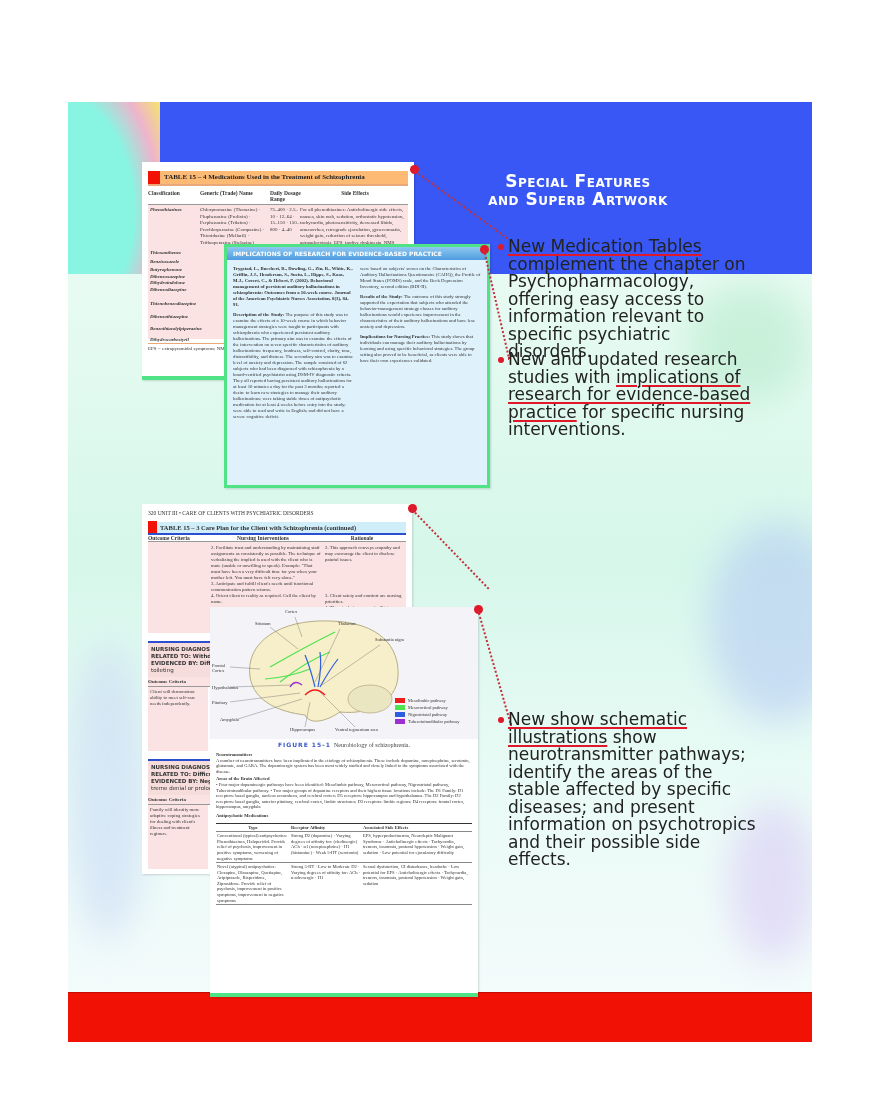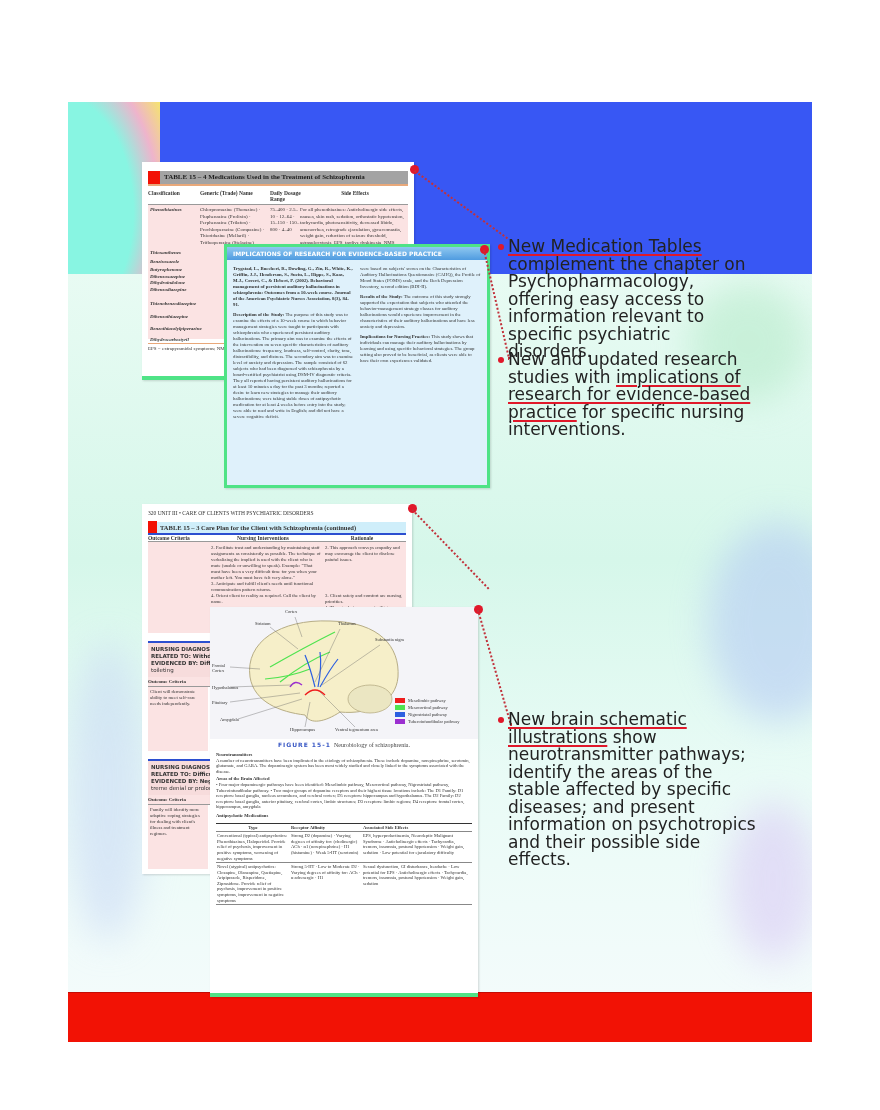--- a/index.html
+++ b/index.html
@@ -19,21 +19,21 @@
     font-family:"DejaVu Sans",sans-serif;font-weight:bold;font-variant:small-caps;font-size:17px;line-height:18px;letter-spacing:.5px;}
   .feature{position:absolute;left:440px;width:250px;color:#222;font-family:"DejaVu Sans",sans-serif;font-size:17px;line-height:17.5px;}
   .feature .hl{text-decoration:underline;text-decoration-color:#e0182a;text-decoration-thickness:2px;text-underline-offset:2px;}
   .bullet{position:absolute;left:-10px;top:6px;width:6px;height:6px;border-radius:50%;background:#e0182a;}
   .dots{position:absolute;border-top:2px dotted #c2303a;transform-origin:0 0;}
   .reddot{position:absolute;width:9px;height:9px;border-radius:50%;background:#e0182a;}
 
   
   .thumb{position:absolute;background:#fff;box-shadow:1px 1px 2px rgba(0,0,0,.15);overflow:hidden;font-family:"Liberation Serif",serif;color:#333;}
   .med{left:74px;top:60px;width:272px;height:214px;border-bottom:4px solid #4fe386;}
-  .med .hdr{margin:9px 6px 0 6px;height:13px;background:#a3a3a3;border-bottom:2px solid #e8a87a;font-size:7px;font-weight:bold;line-height:13px;color:#222;position:relative;padding-left:16px;}
+  .med .hdr{margin:9px 6px 0 6px;height:13px;background:#fdba74;border-bottom:2px solid #e8a87a;font-size:7px;font-weight:bold;line-height:13px;color:#222;position:relative;padding-left:16px;}
   .med .hdr:before{content:"";position:absolute;left:0;top:0;width:12px;height:13px;background:#f21205;}
   .med .cols{display:flex;margin:4px 6px 0 6px;font-size:5.5px;font-weight:bold;border-bottom:1px solid #999;padding-bottom:2px;}
   .med .body{margin:0 6px;background:#fbe3e3;height:130px;font-size:5px;line-height:6.5px;padding:2px;}
   .med .foot{margin:4px 6px;font-size:5px;border-top:1px solid #e8a87a;padding-top:2px;}
 
   .res{left:156px;top:142px;width:260px;height:238px;background:#dff1fb;border:3px solid #4fe386;}
   .res .hdr{height:13px;background:linear-gradient(180deg,#8fc8f0,#4f9be0);color:#fff;font-family:"DejaVu Sans",sans-serif;font-size:6px;font-weight:bold;line-height:13px;padding-left:6px;}
   .res .text{display:flex;gap:6px;padding:6px 6px;font-size:4.8px;line-height:6px;color:#333;}
   .res .text>div{flex:1;}
   .res .b{font-weight:bold;}
@@ -68,20 +68,24 @@
   <div class="bg-main"></div>
   <div class="swirl" style="left:640px;top:420px;width:140px;height:200px;background:#b3c7f5;"></div>
   <div class="swirl" style="left:620px;top:180px;width:120px;height:120px;background:#b3e9c7;"></div>
   <div class="swirl" style="left:0px;top:540px;width:80px;height:300px;background:#c7d7f5;"></div>
   <div class="swirl" style="left:660px;top:700px;width:90px;height:160px;background:#d8c7f5;"></div>
 
   <div class="rainbow"></div>
   <div class="blue-band"></div>
   <div class="red-band"></div>
 
+  <div class="title">
+    <div>Special Features</div>
+    <div>and Superb Artwork</div>
+  </div>
 
   <div class="thumb med">
     <div class="hdr">TABLE 15 – 4   Medications Used in the Treatment of Schizophrenia</div>
     <div class="cols">
       <div style="width:52px">Classification</div>
       <div style="width:70px">Generic (Trade) Name</div>
       <div style="width:32px">Daily Dosage Range</div>
       <div style="flex:1;text-align:center">Side Effects</div>
     </div>
     <div class="body">
@@ -251,15 +255,15 @@
   <div class="feature" style="top:136px">
     <span class="bullet"></span>
     <span class="hl">New Medication Tables</span><span> complement the chapter on Psychopharmacology, offering easy access to information relevant to specific psychiatric disorders.</span>
   </div>
   <div class="feature" style="top:249px">
     <span class="bullet"></span>
     <span>New</span><span> and updated research studies with </span><span class="hl">implications of research for evidence-based practice</span><span> for specific nursing interventions.</span>
   </div>
   <div class="feature" style="top:609px">
     <span class="bullet"></span>
-    <span class="hl">New brain schematic illustrations</span><span> show neurotransmitter pathways; identify the areas of the stable affected by specific diseases; and present information on psychotropics and their possible side effects.</span>
+    <span class="hl">New show schematic illustrations</span><span> show neurotransmitter pathways; identify the areas of the stable affected by specific diseases; and present information on psychotropics and their possible side effects.</span>
   </div>
 </div>
 
 </body></html>

